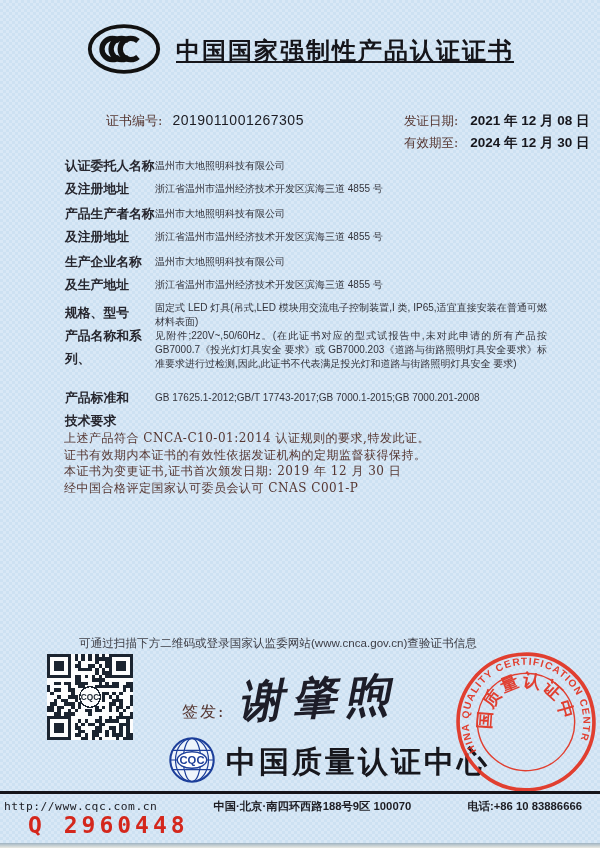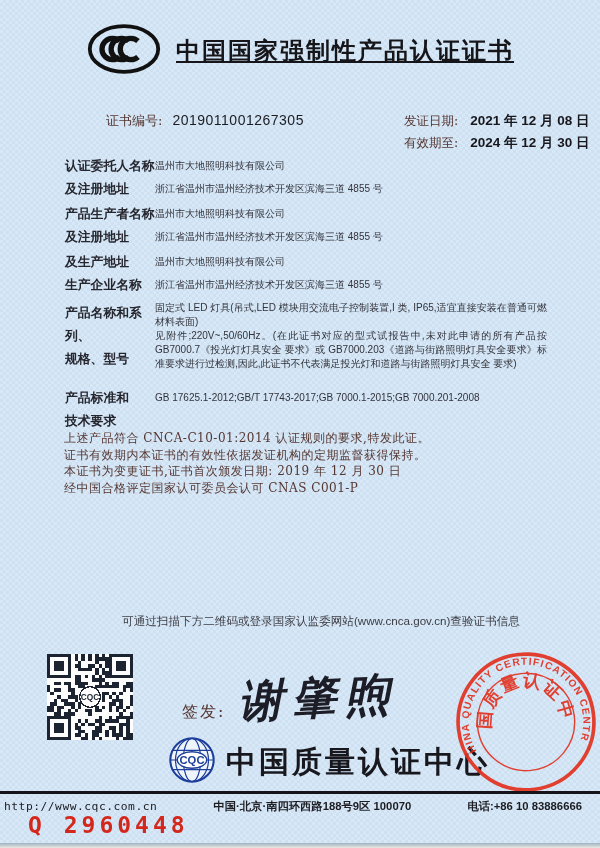--- a/index.html
+++ b/index.html
@@ -26,21 +26,21 @@
   .dates .val{font-weight:bold;color:#17171d;font-size:13.5px;white-space:nowrap;}
   
   .sec{left:65px;width:482px;display:flex;}
   .sec .lbl{width:92px;flex:0 0 92px;font-weight:bold;font-size:12.8px;line-height:23px;color:#26262e;}
   .sec .cnt{margin-left:-2px;font-size:10px;line-height:23px;color:#33333b;}
   .cnt .name{white-space:nowrap;}
   .cnt.para{line-height:14px;width:412px;white-space:pre-line;text-align:justify;}
   
   .notes{top:430px;left:64px;font-size:12px;line-height:16.6px;letter-spacing:.5px;}
   
-  .verify{top:614px;left:0;width:556px;text-align:center;font-size:11.6px;color:#3c3c44;padding-left:43px;}
+  .verify{top:636px;left:0;width:556px;text-align:center;font-size:11.6px;color:#3c3c44;}
   
   .qr{top:654px;left:47px;width:86px;height:86px;}
   
   .signlabel{top:702px;left:182px;font-size:16px;letter-spacing:2px;}
   .signature{top:668px;left:238px;font-family:"DejaVu Serif",serif;font-style:italic;
     font-weight:600;font-size:45px;color:#1d1d28;letter-spacing:8px;transform:rotate(-3deg);white-space:nowrap;}
   
   .issuer{top:734px;left:166px;display:flex;align-items:center;gap:8px;}
   .issuer-name{font-size:30px;font-weight:600;color:#17171d;letter-spacing:3px;white-space:nowrap;}
   
@@ -105,33 +105,33 @@
       <div>及注册地址</div>
     </div>
     <div class="cnt">
       <div class="name">温州市大地照明科技有限公司</div>
       <div class="name">浙江省温州市温州经济技术开发区滨海三道 4855 号</div>
     </div>
   </div>
 
   <div class="abs sec" style="top:250px">
     <div class="lbl">
+      <div>生产企业名称</div>
       <div>及生产地址</div>
-      <div>生产企业名称</div>
     </div>
     <div class="cnt">
       <div class="name">温州市大地照明科技有限公司</div>
       <div class="name">浙江省温州市温州经济技术开发区滨海三道 4855 号</div>
     </div>
   </div>
 
   <div class="abs sec" style="top:301px">
     <div class="lbl">
+      <div>规格、型号</div>
       <div>产品名称和系列、</div>
-      <div>规格、型号</div>
     </div>
     <div class="cnt para">固定式 LED 灯具(吊式,LED 模块用交流电子控制装置,I 类, IP65,适宜直接安装在普通可燃材料表面)
 见附件;220V~,50/60Hz。(在此证书对应的型式试报告中,未对此申请的所有产品按 GB7000.7《投光灯灯具安全 要求》或 GB7000.203《道路与街路照明灯具安全要求》标准要求进行过检测,因此,此证书不代表满足投光灯和道路与街路照明灯具安全 要求)</div>
   </div>
 
   <div class="abs sec" style="top:386px">
     <div class="lbl">
       <div>产品标准和</div>
       <div>技术要求</div>
     </div>

